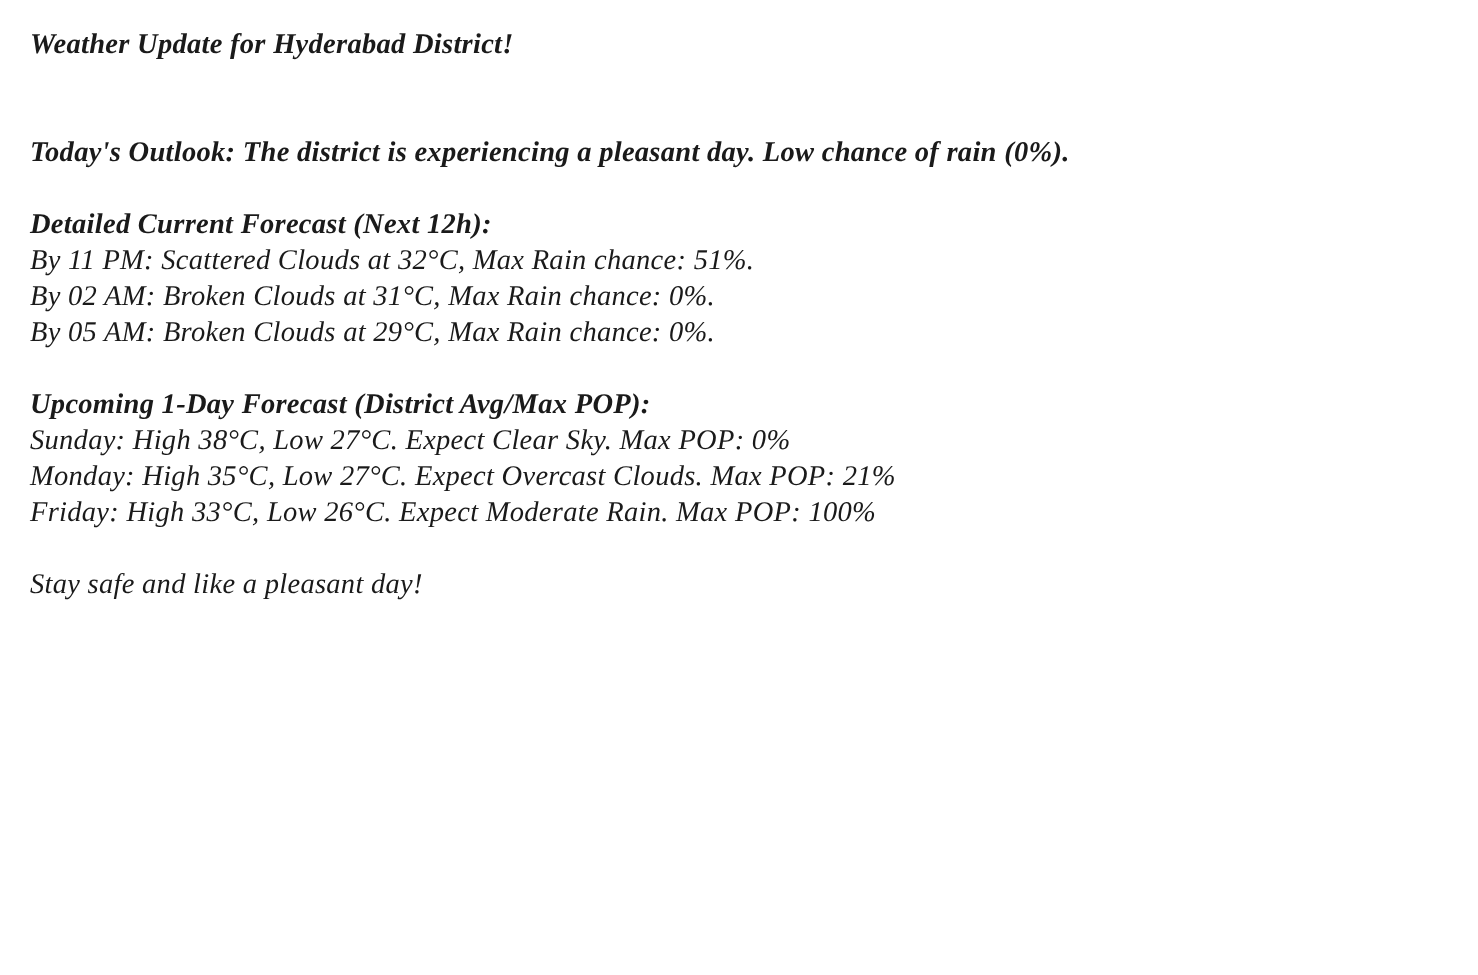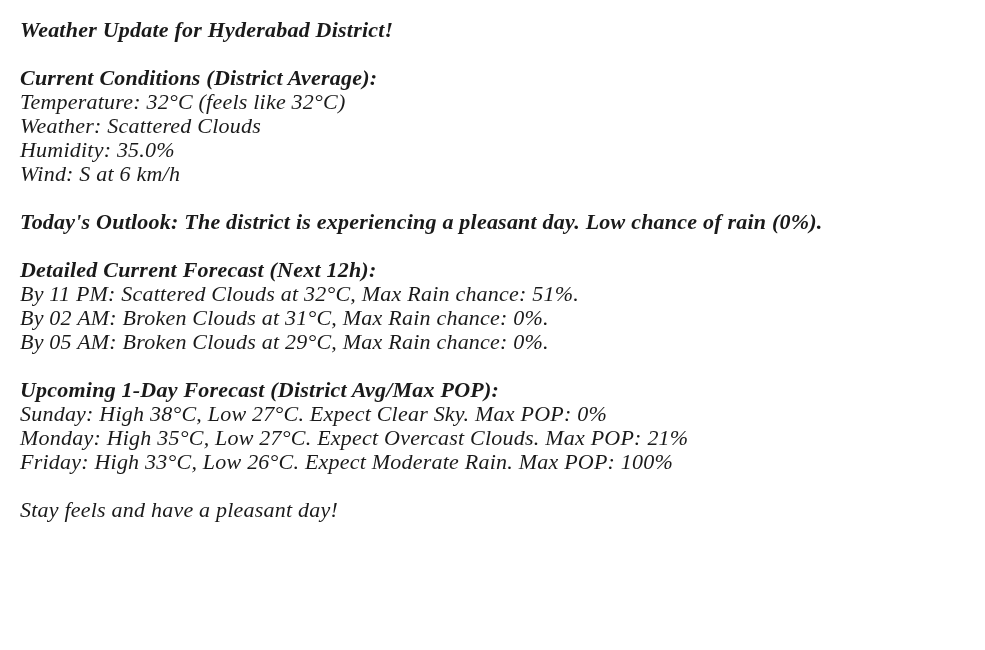--- a/index.html
+++ b/index.html
@@ -21,47 +21,40 @@
     box-sizing: border-box;
   }
   .block {
     margin: 0;
   }
   .spacer {
     height: 24px;
   }
   .line {
     font-style: italic;
-    font-size: 22px;
+    font-size: 19px;
     line-height: 24px;
     white-space: pre;
     letter-spacing: 0.01em;
   }
   .line.bold {
     font-weight: bold;
   }
 </style>
 </head>
 <body>
 
 <div id="report">
 
   <div class="block">
     <div class="line bold">Weather Update for Hyderabad District!</div>
   </div>
 
   <div class="spacer"></div>
 
-  <div class="block">
-    <div class="line bold">Current Conditions (District Average):</div>
-    <div class="line">Temperature: 32°C (feels like 32°C)</div>
-    <div class="line">Weather: Scattered Clouds</div>
-    <div class="line">Humidity: 35.0%</div>
-    <div class="line">Wind: S at 6 km/h</div>
-  </div>
 
   <div class="spacer"></div>
 
   <div class="block">
     <div class="line bold">Today's Outlook: The district is experiencing a pleasant day. Low chance of rain (0%).</div>
   </div>
 
   <div class="spacer"></div>
 
   <div class="block">
@@ -76,16 +69,16 @@
   <div class="block">
     <div class="line bold">Upcoming 1-Day Forecast (District Avg/Max POP):</div>
     <div class="line">Sunday: High 38°C, Low 27°C. Expect Clear Sky. Max POP: 0%</div>
     <div class="line">Monday: High 35°C, Low 27°C. Expect Overcast Clouds. Max POP: 21%</div>
     <div class="line">Friday: High 33°C, Low 26°C. Expect Moderate Rain. Max POP: 100%</div>
   </div>
 
   <div class="spacer"></div>
 
   <div class="block">
-    <div class="line">Stay feels and have a pleasant day!</div>
+    <div class="line">Stay safe and like a pleasant day!</div>
   </div>
 
 </div>
 
 </body></html>

